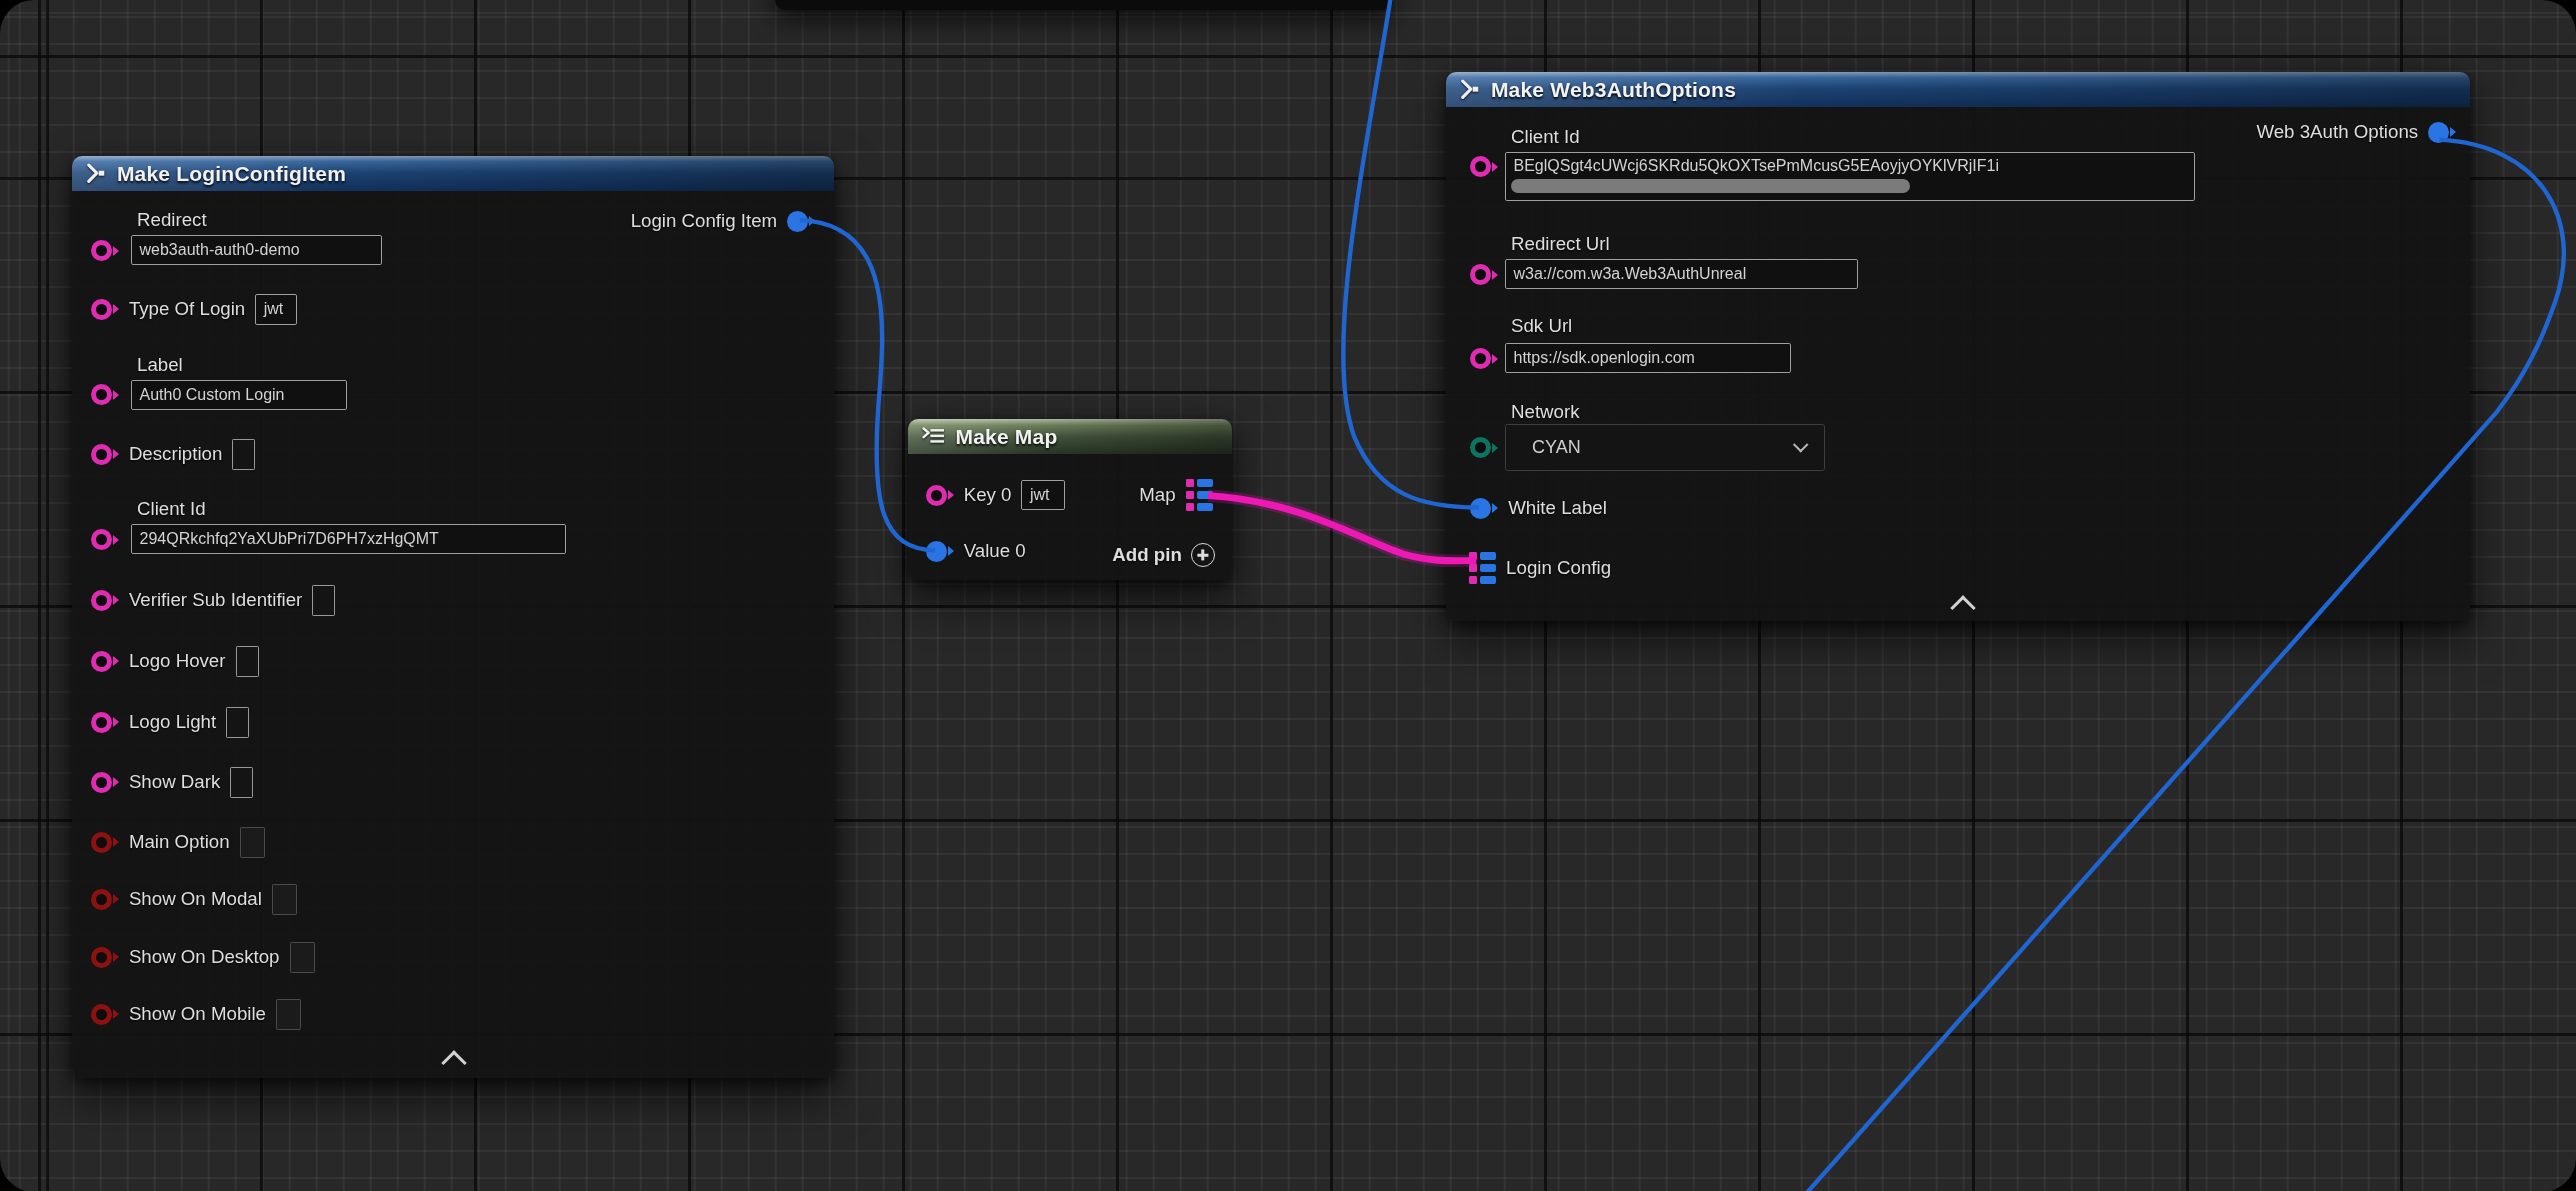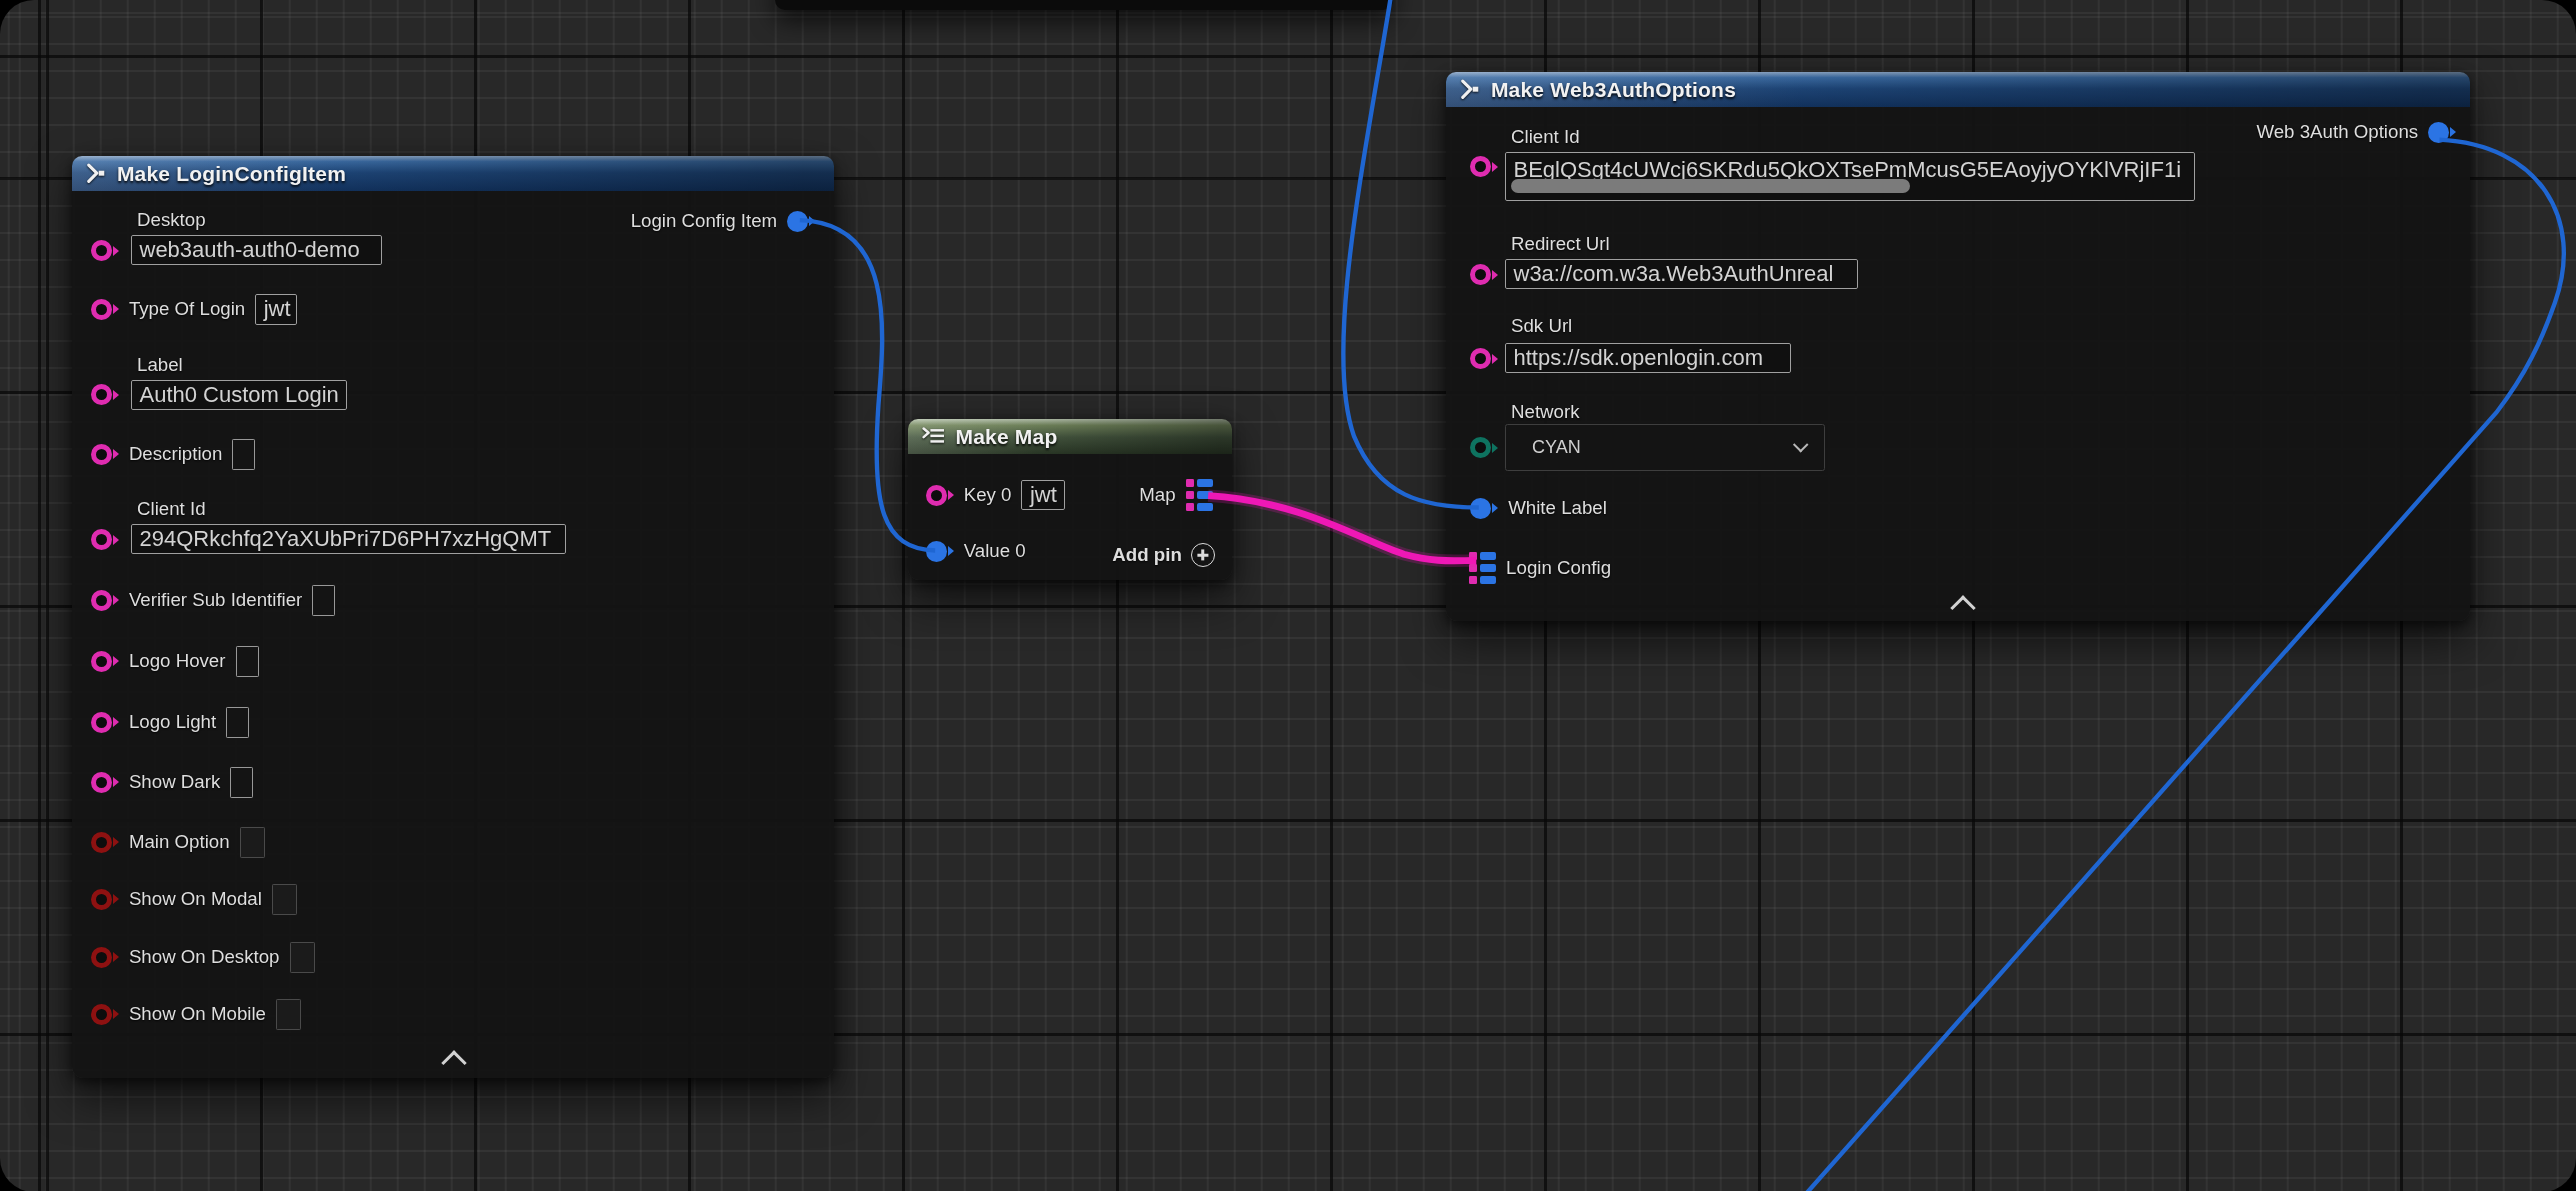--- a/index.html
+++ b/index.html
@@ -27,21 +27,21 @@
       linear-gradient(to bottom,#bac7b1 0%,#75895f 18%,#475941 52%,#2c3a28 100%);}
   .title{font-size:21px;font-weight:bold;color:#f2f2f2;text-shadow:0 1.9px 2.5px rgba(0,0,0,.9);
     letter-spacing:0.2px;white-space:nowrap;}
   .hicon{flex:none;display:block;filter:drop-shadow(0 1.2px 1.2px rgba(0,0,0,.8));}
   
   .row{position:absolute;display:flex;align-items:center;gap:10px;height:32px;}
   .lbl{font-size:18.7px;color:#dedede;text-shadow:0 1.2px 1.9px rgba(0,0,0,.85);white-space:nowrap;}
   .flabel{position:absolute;font-size:18.7px;color:#dedede;text-shadow:0 1.2px 1.9px rgba(0,0,0,.85);
     white-space:nowrap;}
   .vbox{background:#101010;border:1.9px solid #a0a0a0;border-radius:1.9px;color:#d3d3d3;
-    font-size:22px;display:flex;align-items:center;padding:0 7.5px;box-sizing:border-box;
+    font-size:16px;display:flex;align-items:center;padding:0 7.5px;box-sizing:border-box;
     height:30px;white-space:nowrap;overflow:hidden;}
   .fbox{position:absolute;}
   .ebox{width:23px;height:31px;background:#141414;border:1.9px solid #989898;
     box-sizing:border-box;border-radius:1.2px;flex:none;}
   .bbox{width:25px;height:31px;background:#1b1b1b;border:1.9px solid #4a4a4a;
     box-sizing:border-box;border-radius:1.2px;flex:none;}
   .dd{position:absolute;background:#141414;border:1.9px solid #3e3e3e;border-radius:2.5px;
     display:flex;align-items:center;justify-content:space-between;
     padding:0 17.5px 0 26px;box-sizing:border-box;color:#cfcfcf;font-size:18px;}
   .chevdown{width:9.4px;height:9.4px;border-right:2.5px solid #b8b8b8;border-bottom:2.5px solid #b8b8b8;
@@ -100,21 +100,21 @@
       <span class="pinwrap">
         <span class="pin" style="background:#2b74e4;"></span>
         <span class="wedge" style="border-left-color:#2b74e4;"></span>
       </span>
     </div>
 
     <span class="apin pinwrap" style="left:18.7px;top:84px;">
       <span class="pin ring" style="border-color:#df2cb0;"></span>
       <span class="wedge" style="border-left-color:#df2cb0;"></span>
     </span>
-    <span class="flabel" style="left:65px;top:53px;">Desktop</span>
+    <span class="flabel" style="left:65px;top:53px;">Redirect</span>
     <div class="vbox fbox" style="left:59px;top:79px;width:251px;">
       <span>web3auth-auth0-demo</span>
     </div>
 
     <div class="row" style="left:18.7px;top:137px;">
       <span class="pinwrap">
         <span class="pin ring" style="border-color:#df2cb0;"></span>
         <span class="wedge" style="border-left-color:#df2cb0;"></span>
       </span>
       <span class="lbl">Type Of Login</span>

